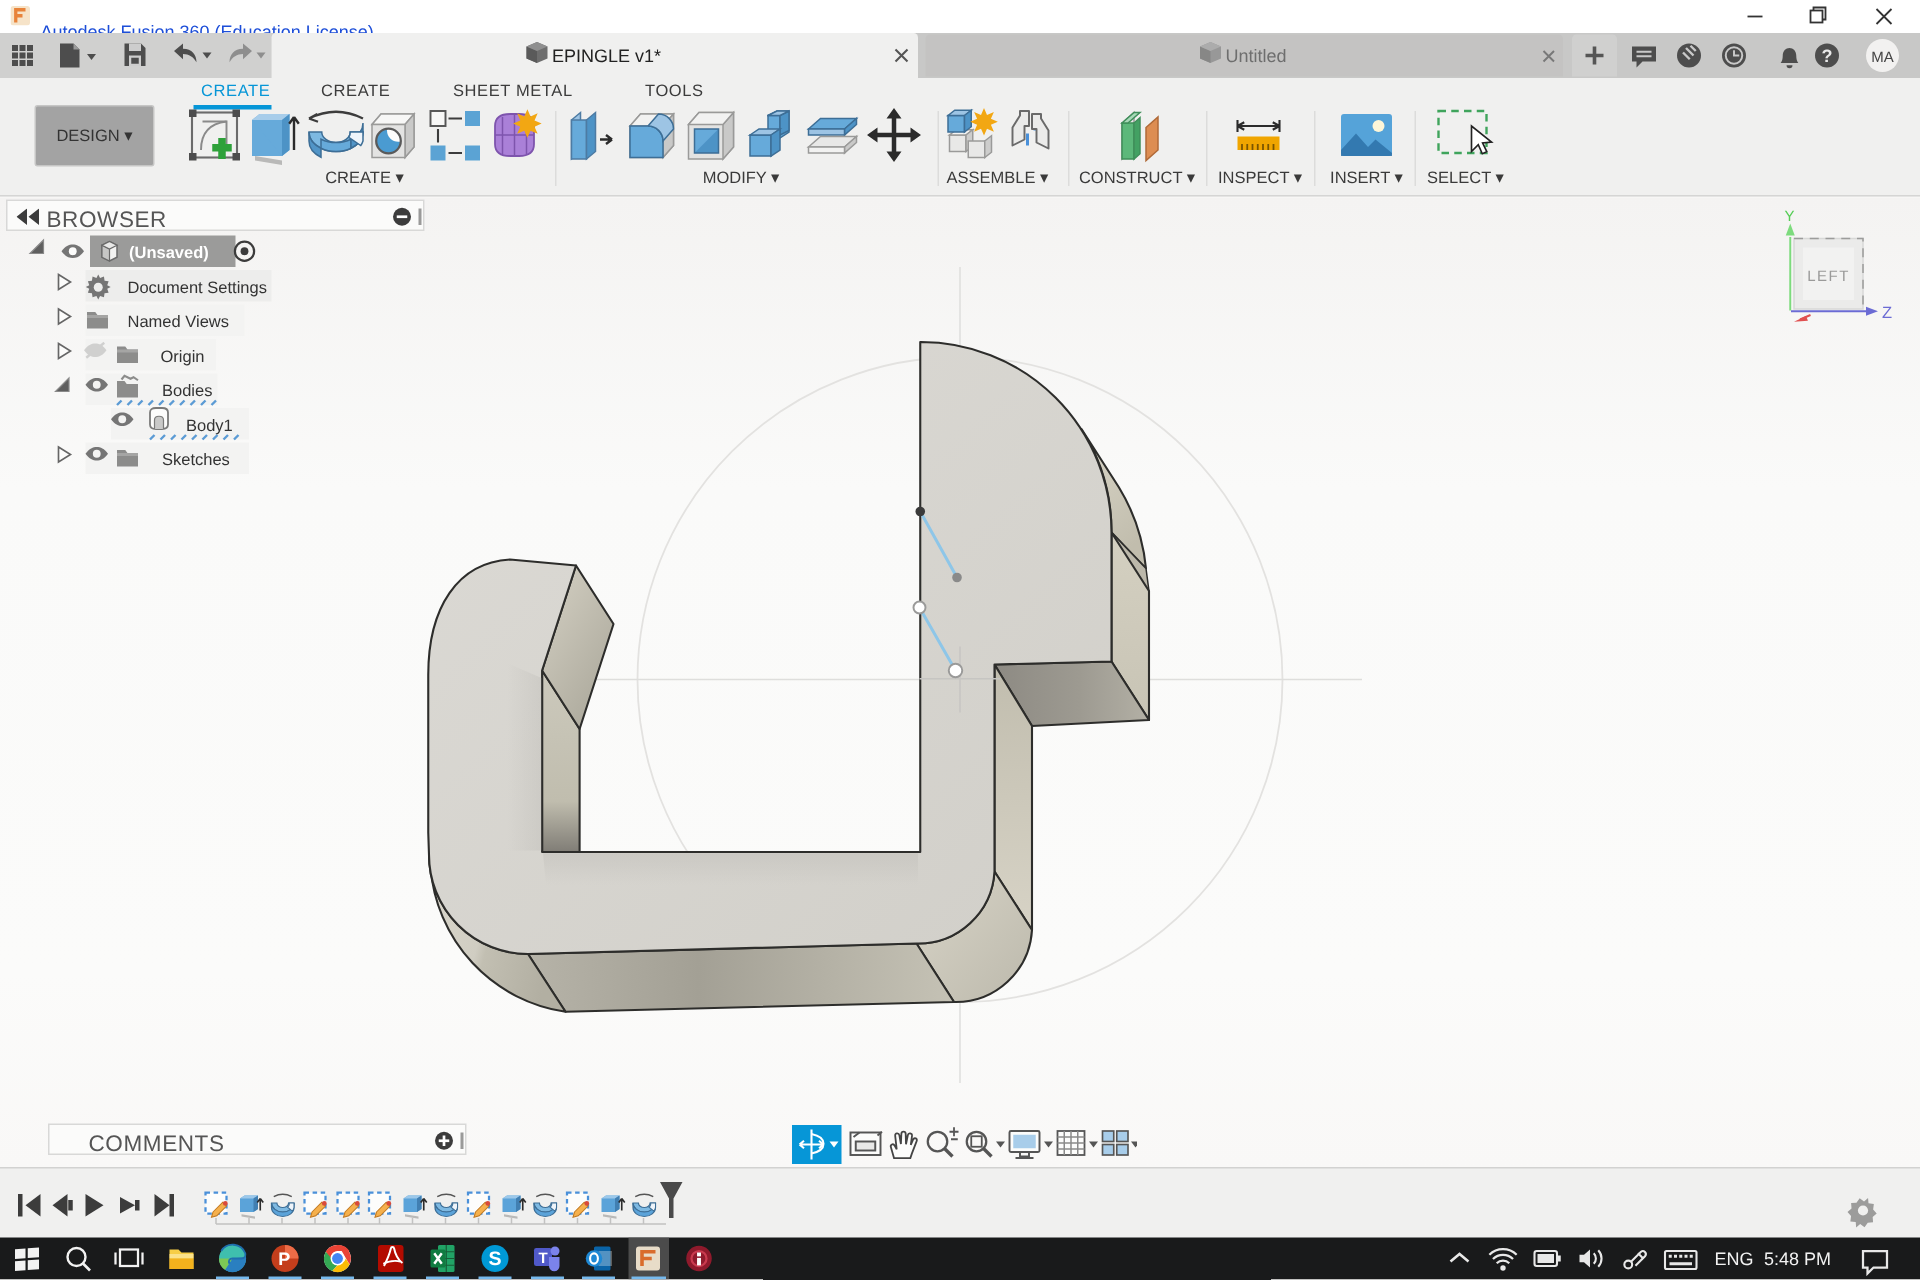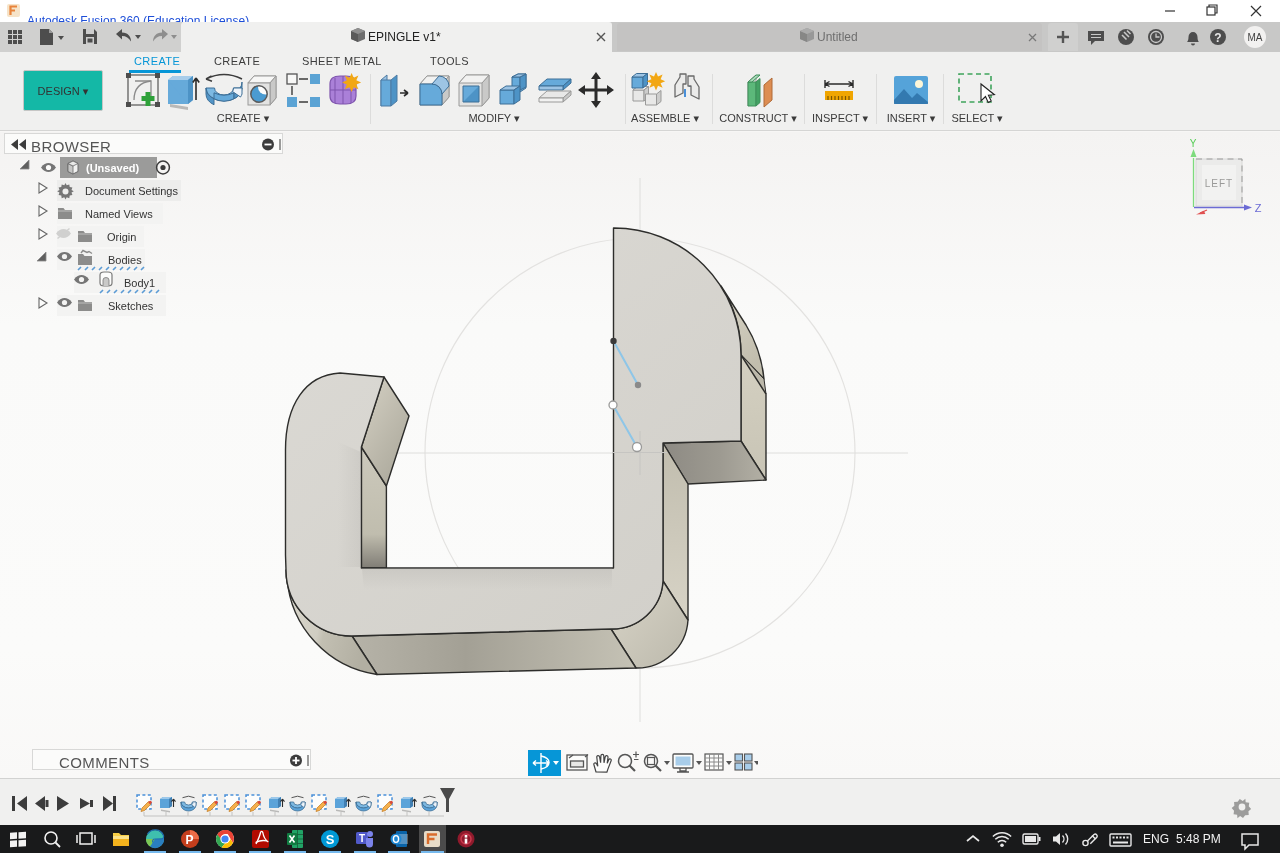--- a/index.html
+++ b/index.html
@@ -12,21 +12,21 @@
 #tabrow { position:absolute; left:0; top:22px; width:1280px; height:30px; background:#c8c8c7;padding-left:11px; }
 #tabrow .lefticons { position:absolute; left:0; top:0; width:181px; height:30px; background:#d0d0cf; }
 .tab-active { position:absolute; left:181px; top:0; width:431px; height:30px; background:#f0f0ef; border-radius:3px 3px 0 0; }
 .tab-inactive { position:absolute; left:617px; top:0; width:425px; height:28px; margin-top:1px; background:#c4c3c2; border-radius:3px 3px 0 0; }
 .plusbtn { position:absolute; left:1048px; top:1px; width:30px; height:28px; background:#d0d0cf; border-radius:3px 3px 0 0; }
 
 #ribbon { position:absolute; left:0; top:52px; width:1280px; height:79px; background:#f0f0ef; border-bottom:1px solid #d5d5d4; }
 .rtab { position:absolute; top:3px; font-size:11px; color:#3c3c3c; letter-spacing:0.4px; }
 .rtab.sel { color:#0696d7; }
 .rtab-underline { position:absolute; left:129px; top:18px; width:52px; height:3px; background:#0696d7; }
-#designbtn { position:absolute; left:23px; top:18px; width:80px; height:41px; background:#14b8a6; border:1px solid #c6c6c5; border-radius:2px; font-size:11px; color:#333; text-align:center; line-height:41px; }
+#designbtn { position:absolute; left:23px; top:18px; width:80px; height:41px; background:#a3a3a3; border:1px solid #c6c6c5; border-radius:2px; font-size:11px; color:#333; text-align:center; line-height:41px; }
 
 #canvas { position:absolute; left:0; top:132px; width:1280px; height:646px; background:linear-gradient(180deg,#f4f3f2 0%,#fafaf9 30%,#fbfbfa 80%,#f9f8f7 100%); }
 
 #browser { position:absolute; left:4px; top:133px; width:280px; }
 .phead { position:relative; width:279px; height:21px; background:#fbfbfa; border:1px solid #d8d8d7; }
 .phead .ptitle { position:absolute; left:26px; top:4px; font-size:15px; color:#555; letter-spacing:0.4px; }
 
 #comments { position:absolute; left:4px; top:749px; width:280px;padding-left:28px; }
 
 #timeline { position:absolute; left:0; top:778px; width:1280px; height:47px; background:#f0f0ef; border-top:1px solid #d2d2d1; }

